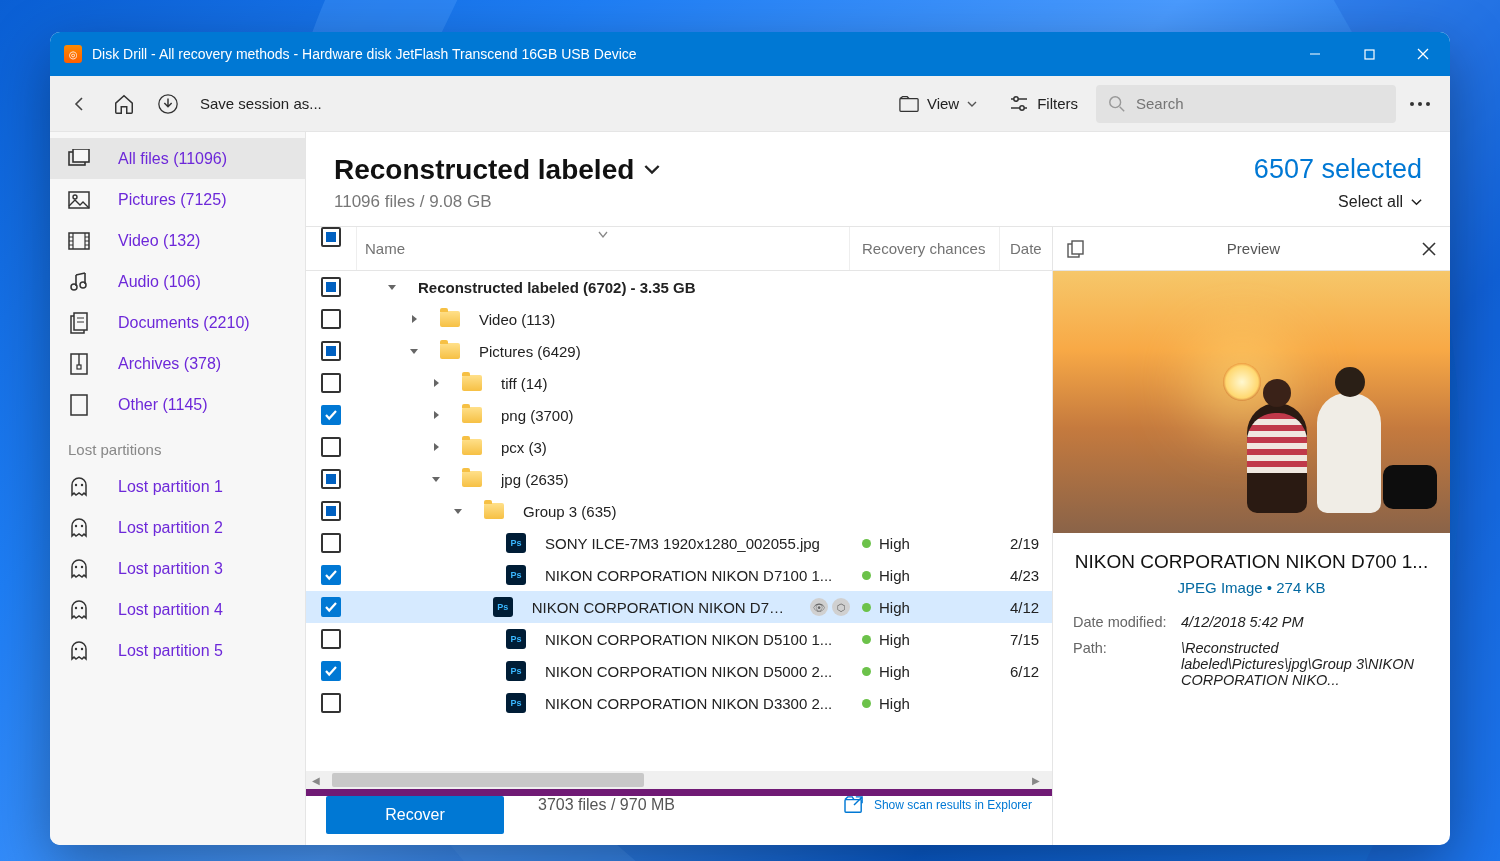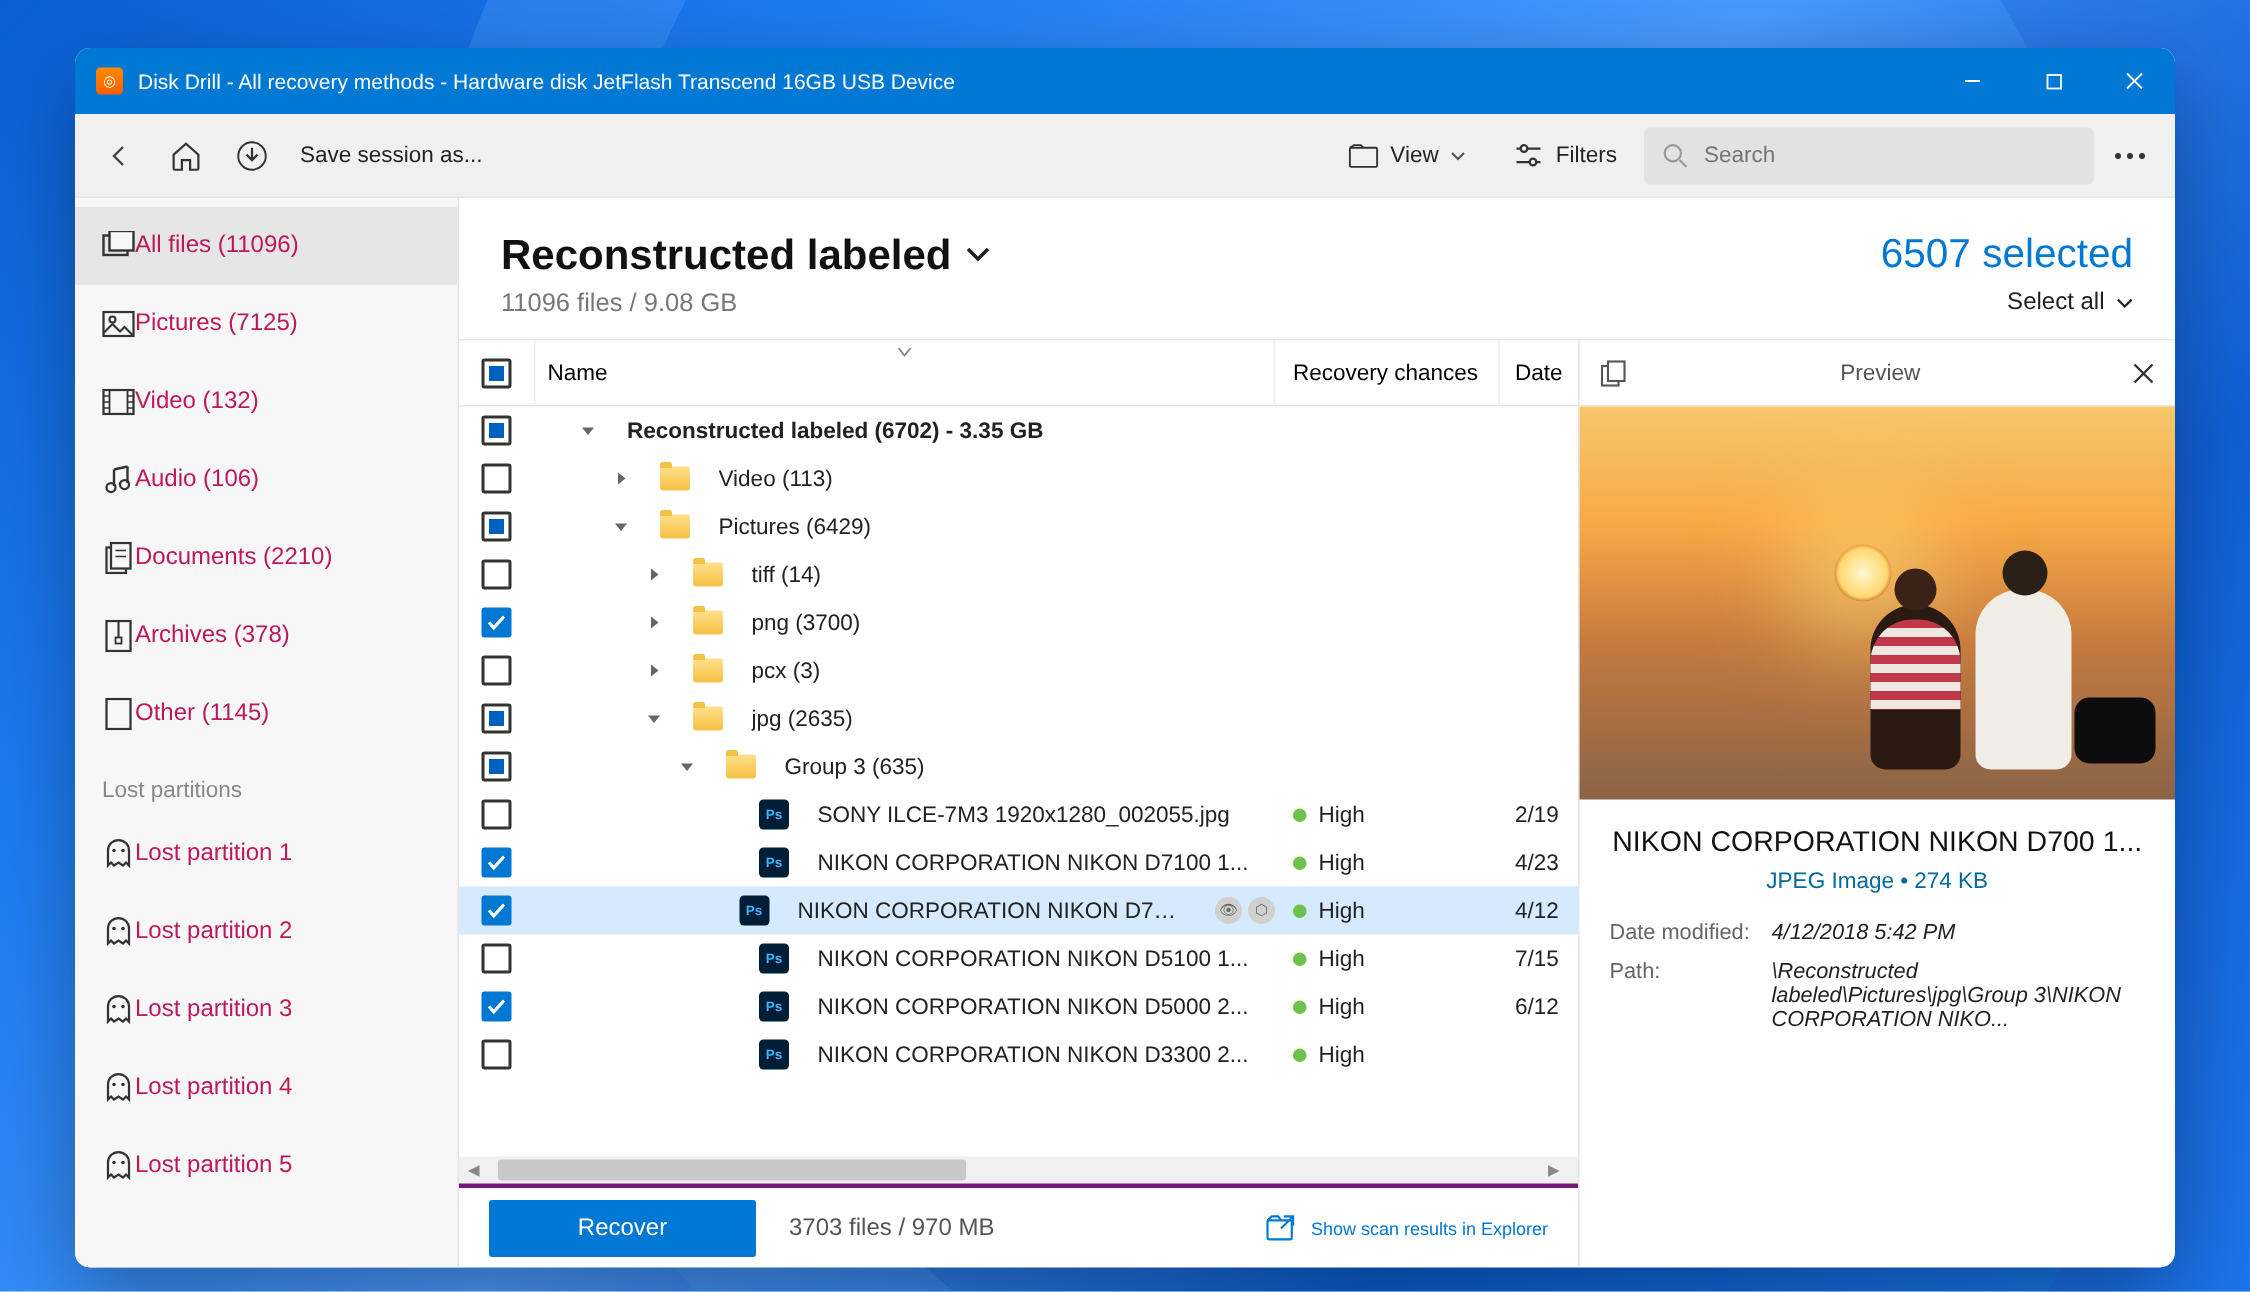--- a/index.html
+++ b/index.html
@@ -20,39 +20,39 @@
 .tbtn{width:40px;height:40px;display:flex;align-items:center;justify-content:center;border-radius:4px;color:#333;cursor:pointer;}
 .tspacer{flex:1;}
 .ttext{font-size:15px;color:#222;padding:0 8px;}
 .search{width:300px;height:38px;background:#e2e2e2;border-radius:4px;display:flex;align-items:center;padding:0 12px;gap:10px;color:#888;}
 .search input{flex:1;border:none;background:transparent;outline:none;font-size:15px;color:#333;}
 .viewbtn,.filterbtn{display:flex;align-items:center;gap:8px;padding:0 14px;height:40px;border-radius:4px;cursor:pointer;font-size:15px;color:#222;}
 
 .body{flex:1;display:flex;min-height:0;}
 
 .sidebar{width:256px;background:#f7f7f7;border-right:1px solid #e5e5e5;overflow-y:auto;padding-top:6px;position:relative;}
-.sitem{display:flex;align-items:center;gap:0;height:52px;padding:0 18px;font-size:16px;color:#be185d;cursor:pointer;}
+.sitem{display:flex;align-items:center;gap:28px;height:41px;padding:0 18px;font-size:16px;color:#6d28d9;cursor:pointer;}
 .sitem.active{background:#e6e6e6;}
 .sitem .sicon{width:22px;height:22px;display:flex;align-items:center;justify-content:center;color:#333;}
 .sheader{padding:16px 18px 8px;font-size:15px;color:#888;}
 
 .main{flex:1;display:flex;flex-direction:column;min-width:0;}
 
 .mainhdr{padding:22px 28px 14px;display:flex;align-items:flex-start;gap:20px;}
 .mainhdr .left{flex:1;}
 .mainhdr .title{font-size:28px;font-weight:600;color:#111;display:flex;align-items:center;gap:10px;}
 .mainhdr .sub{font-size:17px;color:#777;margin-top:6px;}
 .mainhdr .right{text-align:right;}
 .mainhdr .selcount{font-size:27px;color:#0078d4;}
 .mainhdr .selall{font-size:16px;color:#222;margin-top:8px;display:flex;align-items:center;justify-content:flex-end;gap:8px;cursor:pointer;}
 
 .content{flex:1;display:flex;min-height:0;border-top:1px solid #e5e5e5;}
 
 .tablewrap{flex:1;display:flex;flex-direction:column;min-width:0;position:relative;}
-.colhdr{height:44px;display:flex;align-items:center;border-bottom:1px solid #e5e5e5;font-size:15px;color:#000000;}
+.colhdr{height:44px;display:flex;align-items:flex-start;border-bottom:1px solid #e5e5e5;font-size:15px;color:#737373;}
 .colhdr .chkcol{width:50px;display:flex;justify-content:center;}
 .colhdr .namecol{flex:1;padding-left:8px;position:relative;border-left:1px solid #eee;border-right:1px solid #eee;height:100%;display:flex;align-items:center;}
 .colhdr .reccol{width:150px;padding-left:12px;border-right:1px solid #eee;height:100%;display:flex;align-items:center;}
 .colhdr .datecol{width:52px;padding-left:10px;height:100%;display:flex;align-items:center;}
 
 .rows{flex:1;overflow:hidden;}
 .row{height:32px;display:flex;align-items:center;font-size:15px;color:#222;}
 .row.selected{background:#d6eaff;}
 .row .chkcol{width:50px;display:flex;justify-content:center;}
 .row .namecol{flex:1;display:flex;align-items:center;gap:19px;min-width:0;}
@@ -71,21 +71,21 @@
 .chk{width:20px;height:20px;border:2px solid #333;border-radius:2px;display:flex;align-items:center;justify-content:center;cursor:pointer;background:#fff;}
 .chk.square::after{content:"";width:10px;height:10px;background:#0060c0;}
 .chk.check{background:#0078d4;border-color:#0078d4;color:#fff;}
 .chk.check svg{width:14px;height:14px;}
 
 .hscroll{height:18px;background:#f0f0f0;display:flex;align-items:center;padding:0 6px;gap:6px;}
 .hscroll .track{flex:1;height:14px;background:#f0f0f0;position:relative;}
 .hscroll .thumb{position:absolute;left:0;width:45%;height:100%;background:#c8c8c8;border-radius:2px;}
 .hscroll .arrow{width:14px;color:#888;font-size:10px;}
 
-.footer{height:56px;border-top:3px solid #701a75;display:flex;align-items:center;padding:0 20px;gap:22px;}
+.footer{height:56px;border-top:7px solid #701a75;display:flex;align-items:flex-start;padding:0 20px;gap:34px;}
 .recoverbtn{width:178px;height:38px;background:#0078d4;color:#fff;font-size:16px;display:flex;align-items:center;justify-content:center;border-radius:2px;cursor:pointer;}
 .footer .stats{font-size:16px;color:#555;}
 .footer .spacer{flex:1;}
 .footer .explorerlink{display:flex;align-items:center;gap:10px;color:#0078d4;font-size:12px;cursor:pointer;}
 
 .preview{width:398px;border-left:1px solid #e5e5e5;display:flex;flex-direction:column;}
 .previewhdr{height:44px;display:flex;align-items:center;padding:0 14px;border-bottom:1px solid #e5e5e5;color:#555;}
 .previewhdr .spacer{flex:1;text-align:center;font-size:15px;}
 .previewimg{height:262px;background:linear-gradient(180deg,#f6c76a 0%,#f8a946 30%,#c57a3e 60%,#8a6348 100%);position:relative;overflow:hidden;}
 .sun{position:absolute;top:92px;left:170px;width:38px;height:38px;border-radius:50%;background:radial-gradient(#fff8d0,#ffd870 60%,transparent 70%);box-shadow:0 0 60px 30px rgba(255,220,120,.6);}

